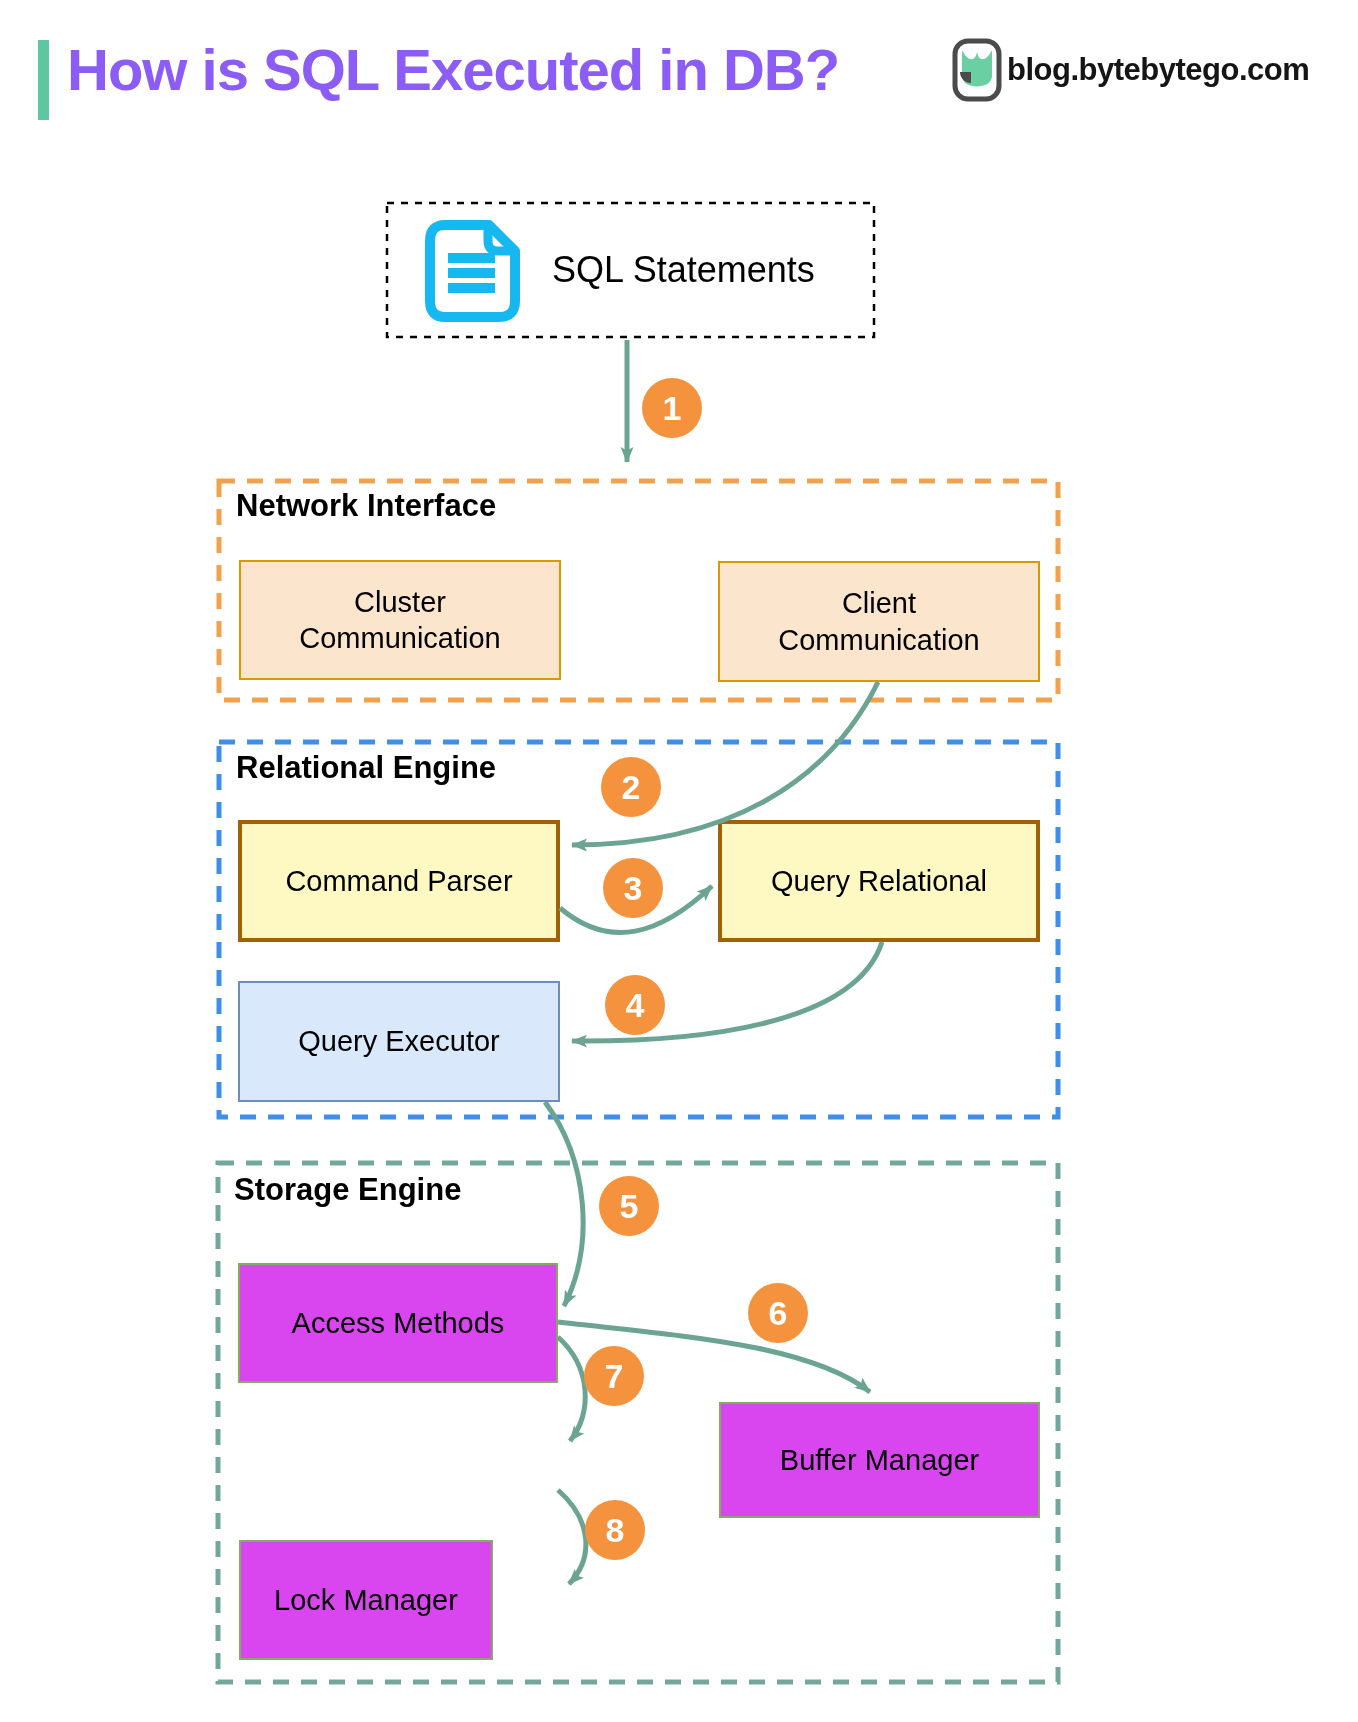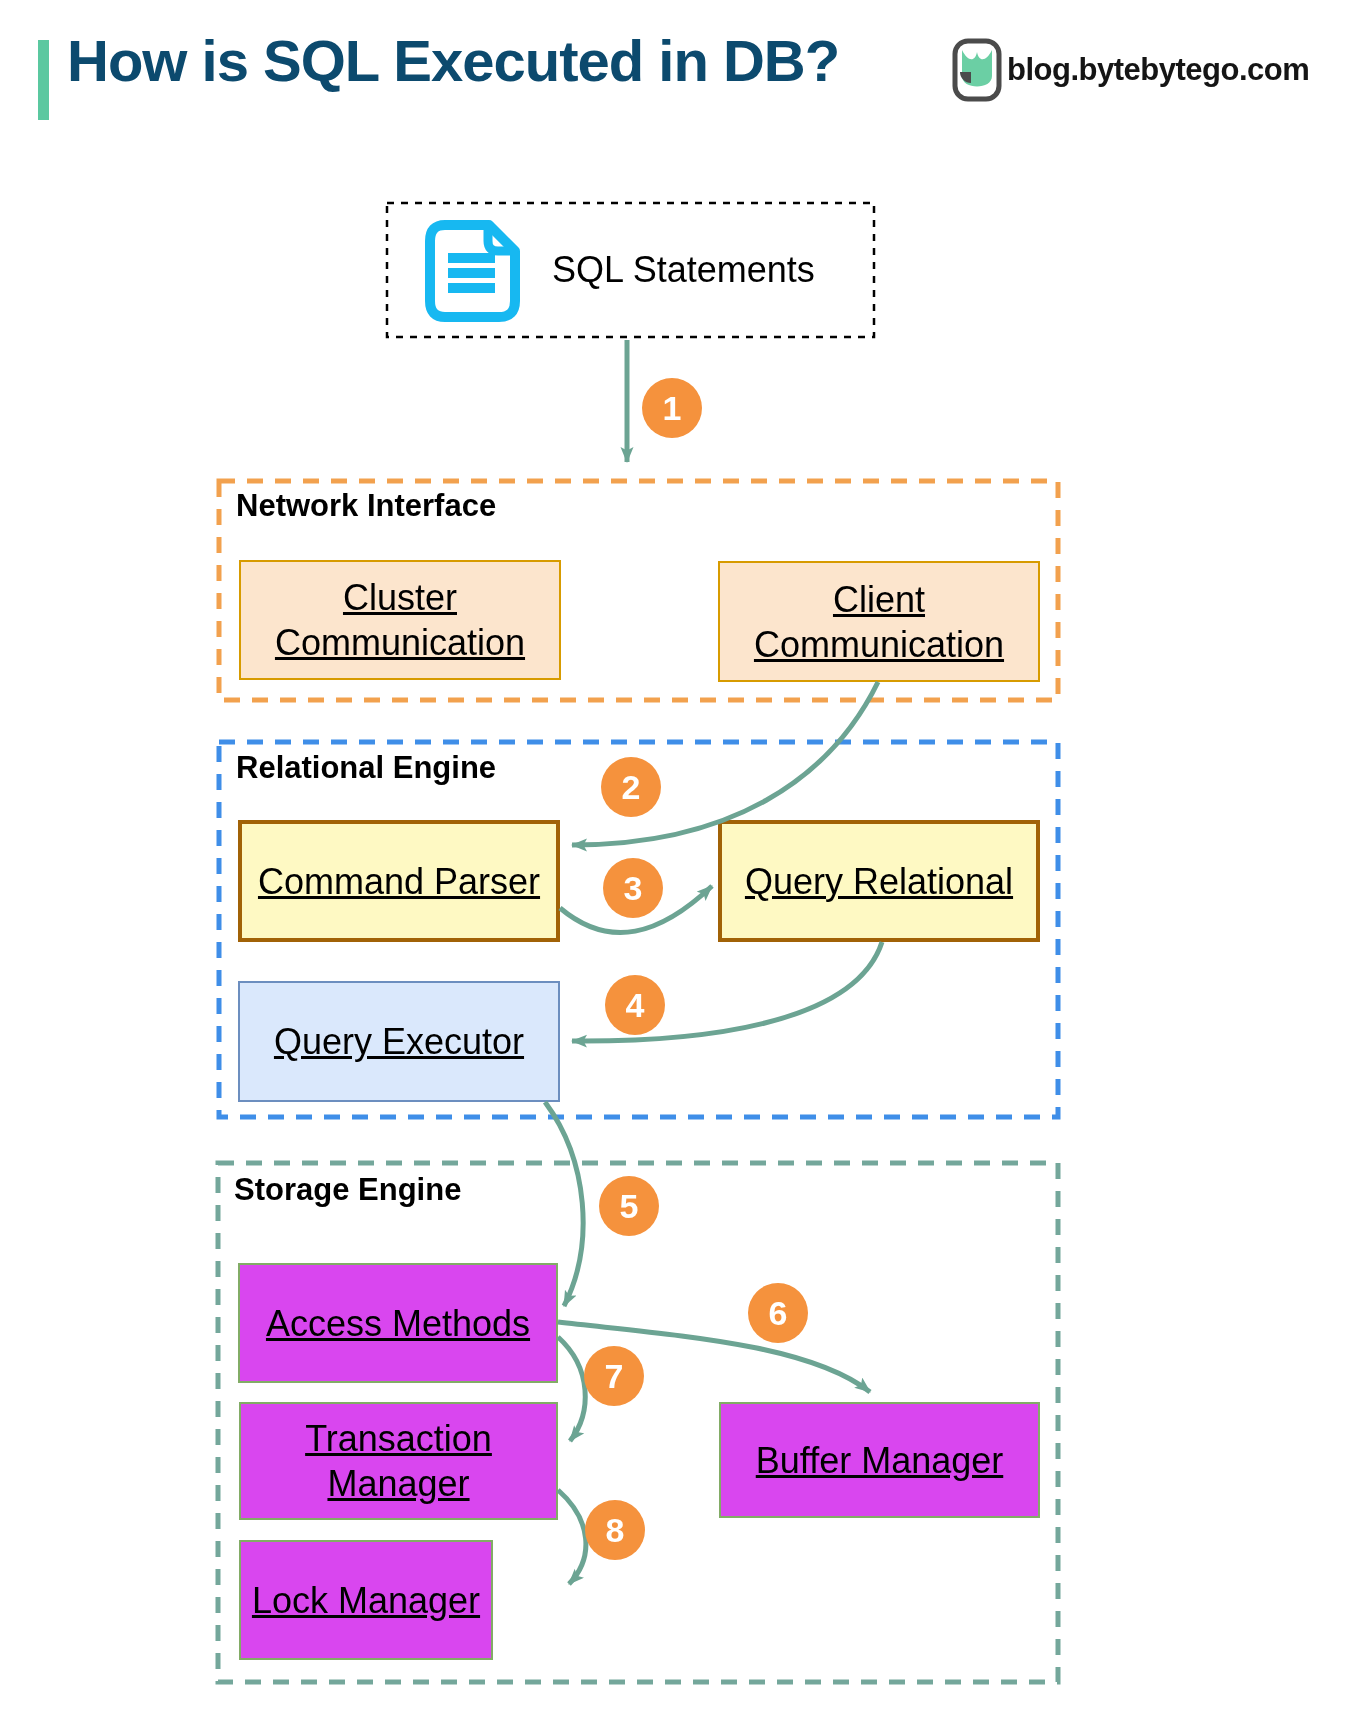--- a/index.html
+++ b/index.html
@@ -3,31 +3,31 @@
 <meta charset="utf-8">
 <style>
   html,body { margin:0; padding:0; background:#ffffff; }
   .canvas {
     position:relative; width:1358px; height:1722px; background:#ffffff;
     font-family:"Liberation Sans", sans-serif; overflow:hidden;
   }
 
   
   .accent-bar { position:absolute; left:38px; top:40px; width:11px; height:80px; background:#5BC8A0; }
-  .title { position:absolute; left:67px; top:27px; font-size:58px; font-weight:bold; color:#0c4a6e; letter-spacing:-1px; }
+  .title { position:absolute; left:67px; top:36px; font-size:58px; font-weight:bold; color:#8b5cf6; letter-spacing:-1px; }
   .brand { position:absolute; left:952px; top:38px; display:flex; align-items:center; gap:5px; }
   .brand-text { font-size:31px; font-weight:bold; color:#151515; letter-spacing:-0.5px; }
 
   
   .sql-label { position:absolute; left:552px; top:203px; width:290px; height:134px;
     display:flex; align-items:center; font-size:36px; color:#000; }
 
   
   .cbox { position:absolute; z-index:10; display:flex; align-items:center; justify-content:center;
-    text-align:center; font-size:36px; color:#000; white-space:pre-line; line-height:1.25; box-sizing:border-box;text-decoration:underline; }
+    text-align:center; font-size:29px; color:#000; white-space:pre-line; line-height:1.25; box-sizing:border-box; }
   .peach  { background:#FCE5CD; border:2px solid #D79B00; }
   .purple { background:#fef9c3; border:4px solid #a16207; }
   .blueb  { background:#DAE8FC; border:2px solid #6C8EBF; }
   .greenb { background:#d946ef; border:2px solid #82AC66; }
 
   .seclabel { position:absolute; z-index:10; font-size:31px; font-weight:bold; color:#000; }
 
   .badge { position:absolute; z-index:30; width:60px; height:60px; border-radius:50%;
     background:#F5923D; color:#ffffff; font-size:34px; font-weight:bold;
     display:flex; align-items:center; justify-content:center; }
@@ -67,22 +67,20 @@
   <div class="cbox peach" style="left:239px; top:560px; width:322px; height:120px;">Cluster
 Communication</div>
   <div class="cbox peach" style="left:718px; top:561px; width:322px; height:121px;">Client
 Communication</div>
 
   <div class="cbox purple" style="left:238px; top:820px; width:322px; height:122px;">Command Parser</div>
   <div class="cbox purple" style="left:718px; top:820px; width:322px; height:122px;">Query Relational</div>
   <div class="cbox blueb" style="left:238px; top:981px; width:322px; height:121px;">Query Executor</div>
 
   <div class="cbox greenb" style="left:238px; top:1263px; width:320px; height:120px;">Access Methods</div>
-  <div class="cbox greenb" style="left:239px; top:1402px; width:319px; height:118px;">Transaction
-Manager</div>
   <div class="cbox greenb" style="left:239px; top:1540px; width:254px; height:120px;">Lock Manager</div>
   <div class="cbox greenb" style="left:719px; top:1402px; width:321px; height:116px;">Buffer Manager</div>
 
   <svg class="overlay" width="1358" height="1722" viewBox="0 0 1358 1722">
     <defs>
       <marker id="ah" markerUnits="userSpaceOnUse" markerWidth="20" markerHeight="16" refX="15" refY="6.5" orient="auto">
         <path d="M0,0 L16,6.5 L0,13 L3.5,6.5 Z" fill="#6CA493"></path>
       </marker>
     </defs>
 

